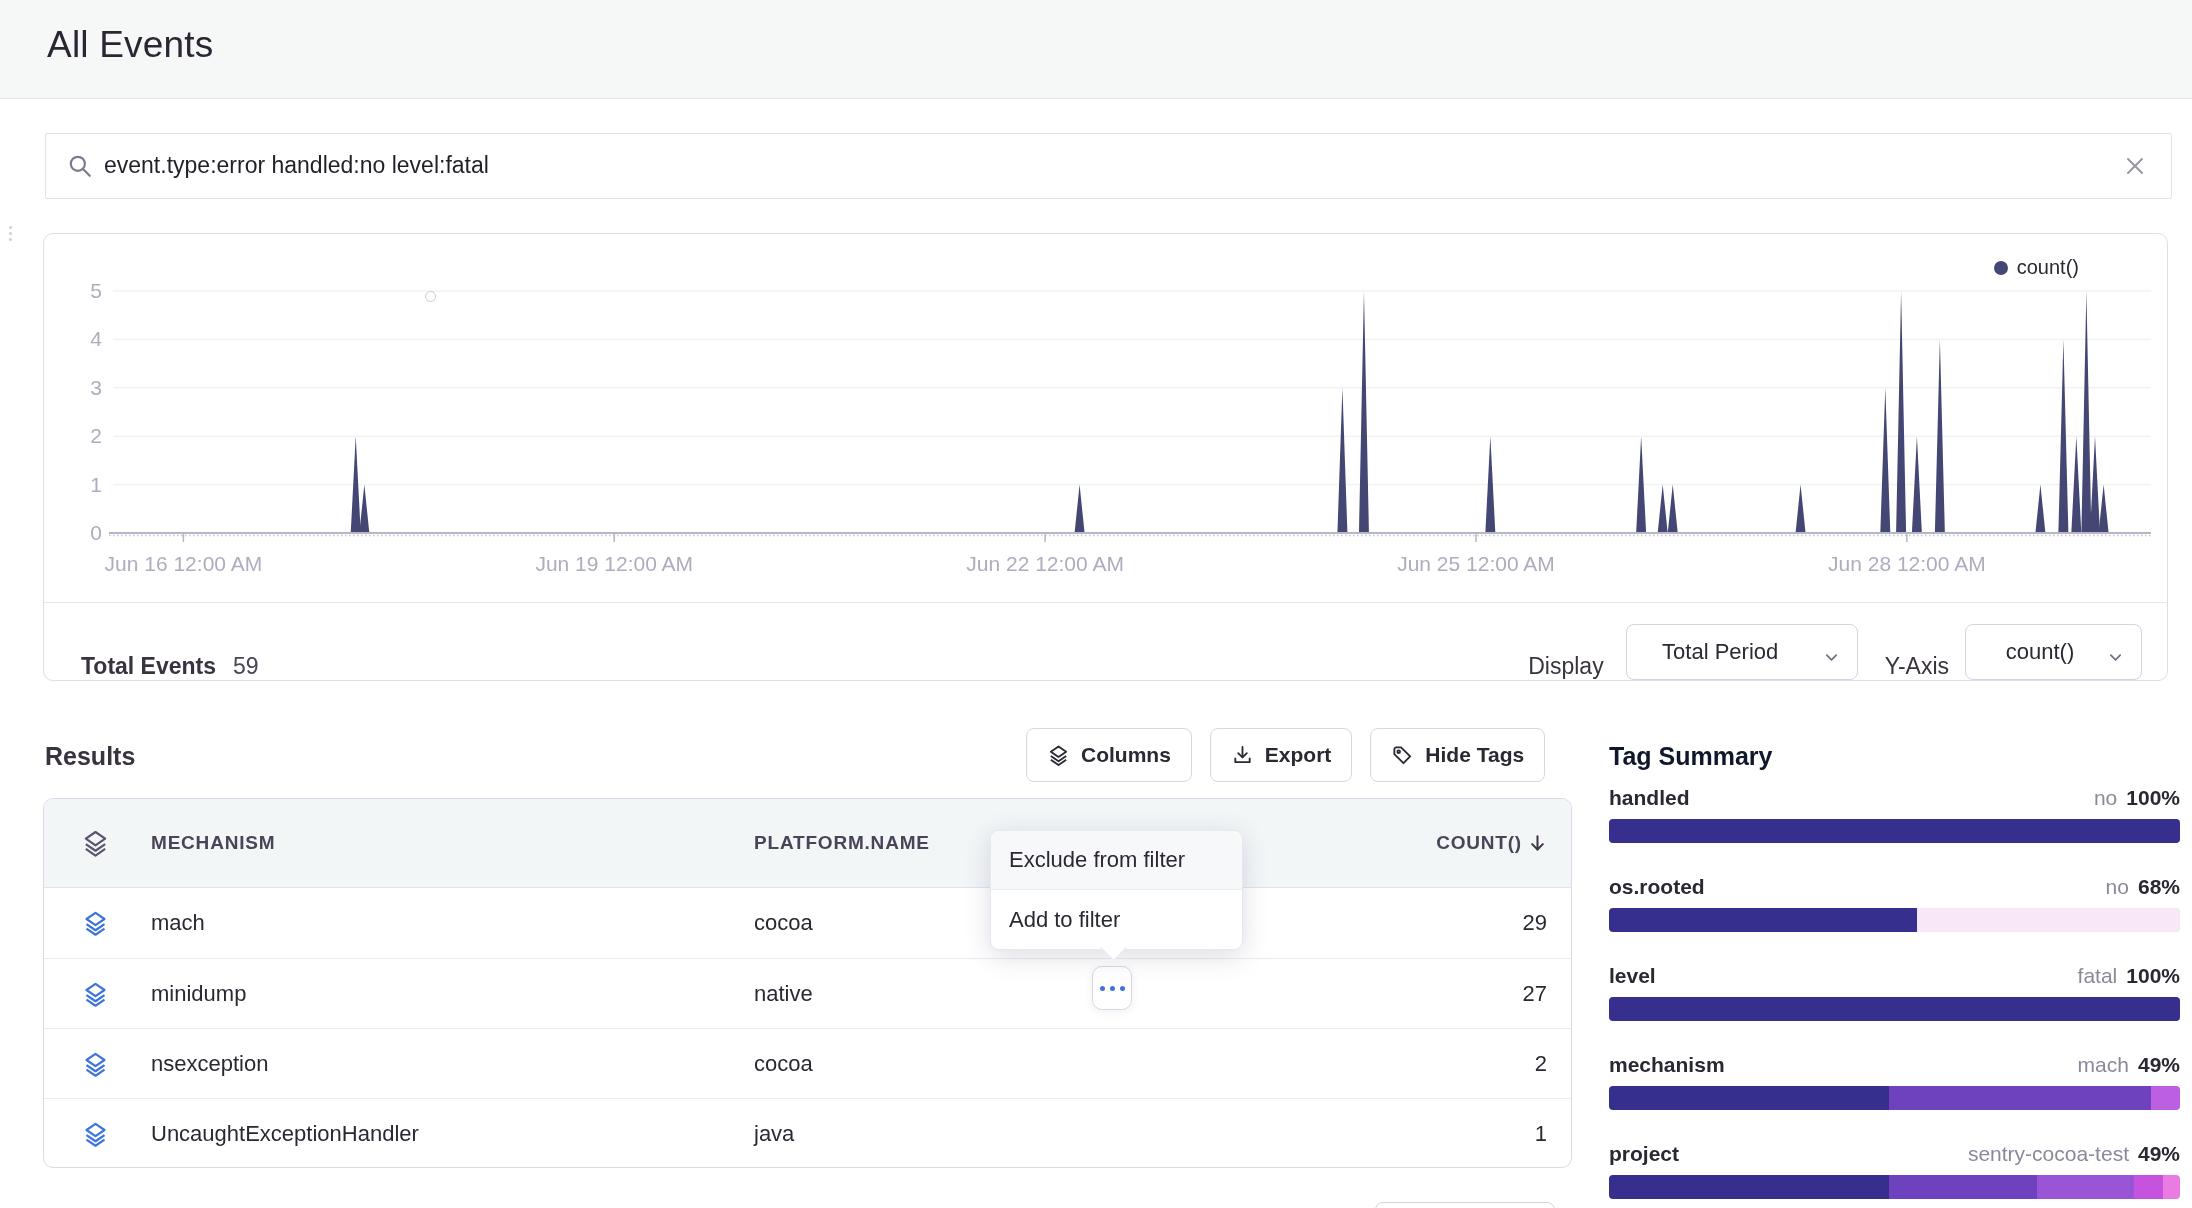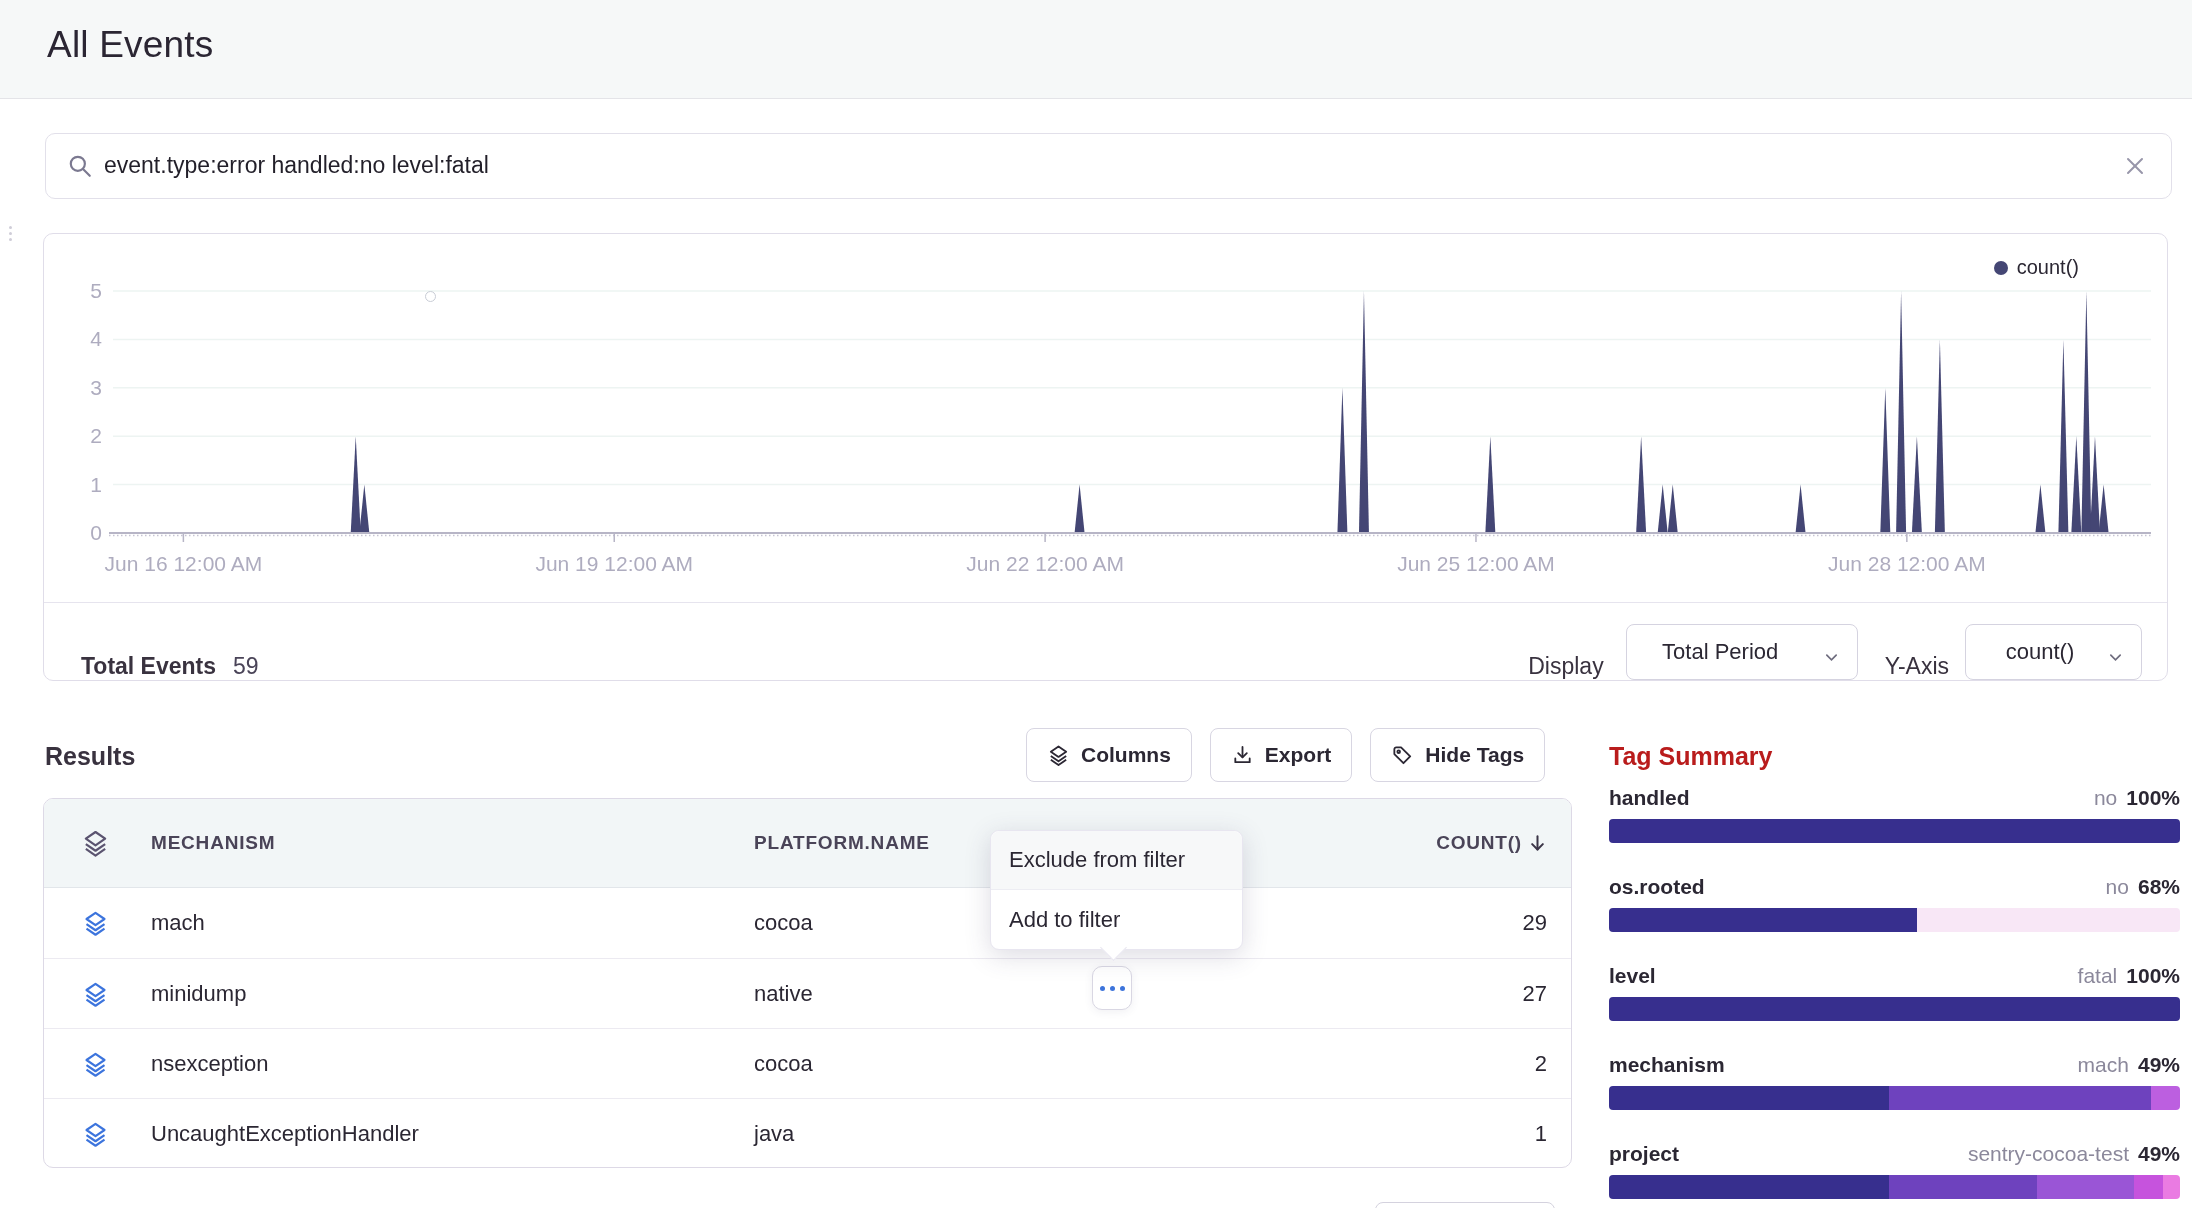--- a/index.html
+++ b/index.html
@@ -7,21 +7,21 @@
   body { font-family:"Liberation Sans", sans-serif; color:#2b2733; }
   .page { position:relative; width:2192px; height:1208px; overflow:hidden; background:#fff; }
 
   
   .topbar { position:absolute; left:0; top:0; width:2192px; height:99px;
             background:#f6f8f8; border-bottom:1px solid #e4e4e8; }
   .page-title { position:absolute; left:47px; top:24px; font-size:37px; font-weight:500; color:#2b2633; letter-spacing:.2px; }
 
   
   .search-wrap { position:absolute; left:45px; top:133px; width:2127px; height:66px;
-                 background:#fff; border:1.5px solid #e2e0ea; border-radius:10px; }
+                 background:#fff; border:1.5px solid #e2e0ea; border-radius:2px; }
   .search-icon { position:absolute; left:21px; top:19px; width:26px; height:26px; color:#7b7990; }
   .search-input { position:absolute; left:58px; top:0; width:1980px; height:63px; border:none; outline:none;
                   font-family:"Liberation Sans",sans-serif; font-size:23px; color:#221f29; background:transparent; }
   .clear-icon { position:absolute; right:22px; top:18px; width:28px; height:28px; color:#9896aa; cursor:pointer; }
 
   
   .drag-artifact { position:absolute; left:9px; top:226px; width:8px; height:16px; display:flex; flex-direction:column; gap:3px; }
   .drag-artifact i { width:3px; height:3px; border-radius:50%; background:#cfcdd8; }
 
   
@@ -73,21 +73,21 @@
   .ctx-item { height:59px; display:flex; align-items:center; padding:0 18px; font-size:22px; color:#2b2733; cursor:pointer; }
   .ctx-item:first-child { border-bottom:1px solid #ededf3; border-radius:9px 9px 0 0; background:#f7f8f9; }
   .ctx-caret { position:absolute; left:1104px; top:938px; width:19px; height:19px; background:#fff;
                border-right:1px solid #e8e6f0; border-bottom:1px solid #e8e6f0; transform:rotate(45deg); z-index:33; }
   .dots-btn { position:absolute; left:1092px; top:966px; width:40px; height:44px; background:#fff;
               border:1.5px solid #d9d7e3; border-radius:10px; box-shadow:0 2px 8px rgba(67,62,100,.08);
               display:flex; align-items:center; justify-content:center; gap:5px; cursor:pointer; z-index:31; }
   .dots-btn i { width:5px; height:5px; border-radius:50%; background:#3d74db; }
 
   
-  .tag-title { position:absolute; left:1609px; top:742px; font-size:25px; font-weight:bold; color:#b91c1c; }
+  .tag-title { position:absolute; left:1609px; top:742px; font-size:25px; font-weight:bold; color:#0f172a; }
   .tags { position:absolute; left:1609px; top:786px; width:571px; }
   .tag-entry { margin-bottom:32px; }
   .tag-head { display:flex; align-items:baseline; font-size:21px; margin-bottom:9px; }
   .tag-name { font-weight:bold; color:#2b2733; }
   .tag-right { margin-left:auto; display:flex; gap:9px; align-items:baseline; }
   .tag-value { color:#8b889b; }
   .tag-pct { font-weight:bold; color:#2b2733; }
   .tag-bar { height:24px; border-radius:4px; overflow:hidden; display:flex; cursor:pointer; }
   .tag-bar span { height:100%; }
 

